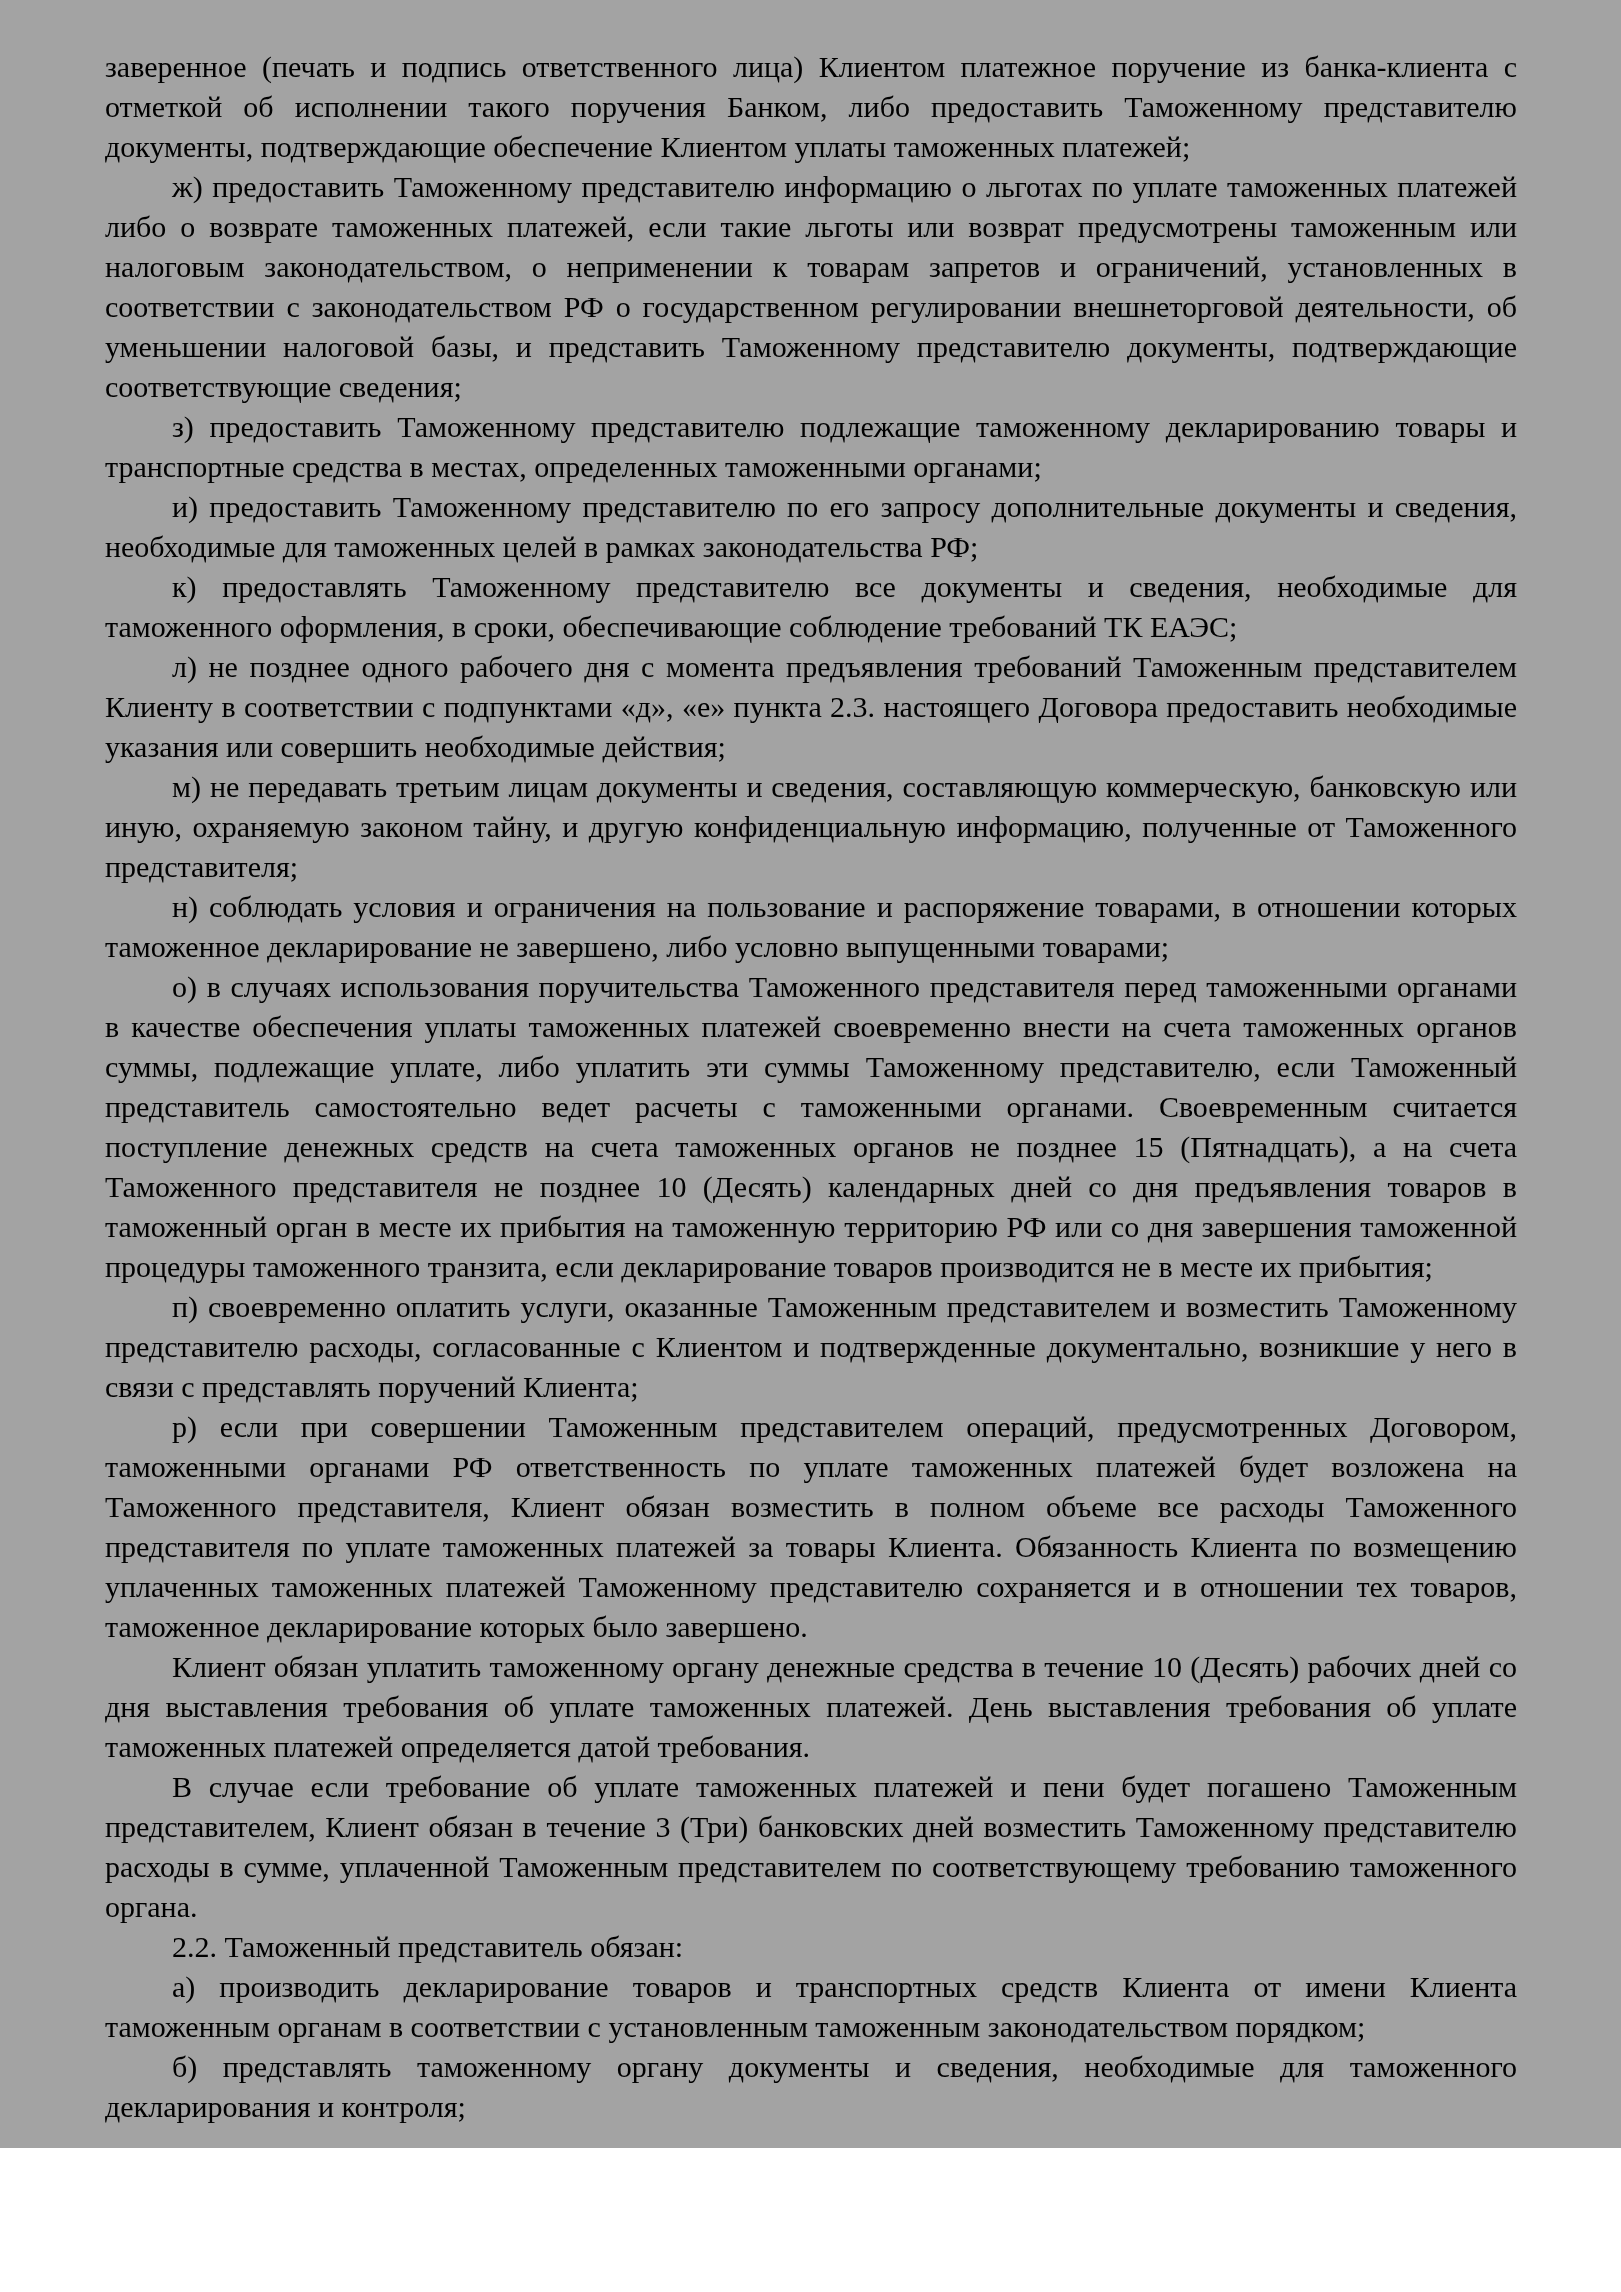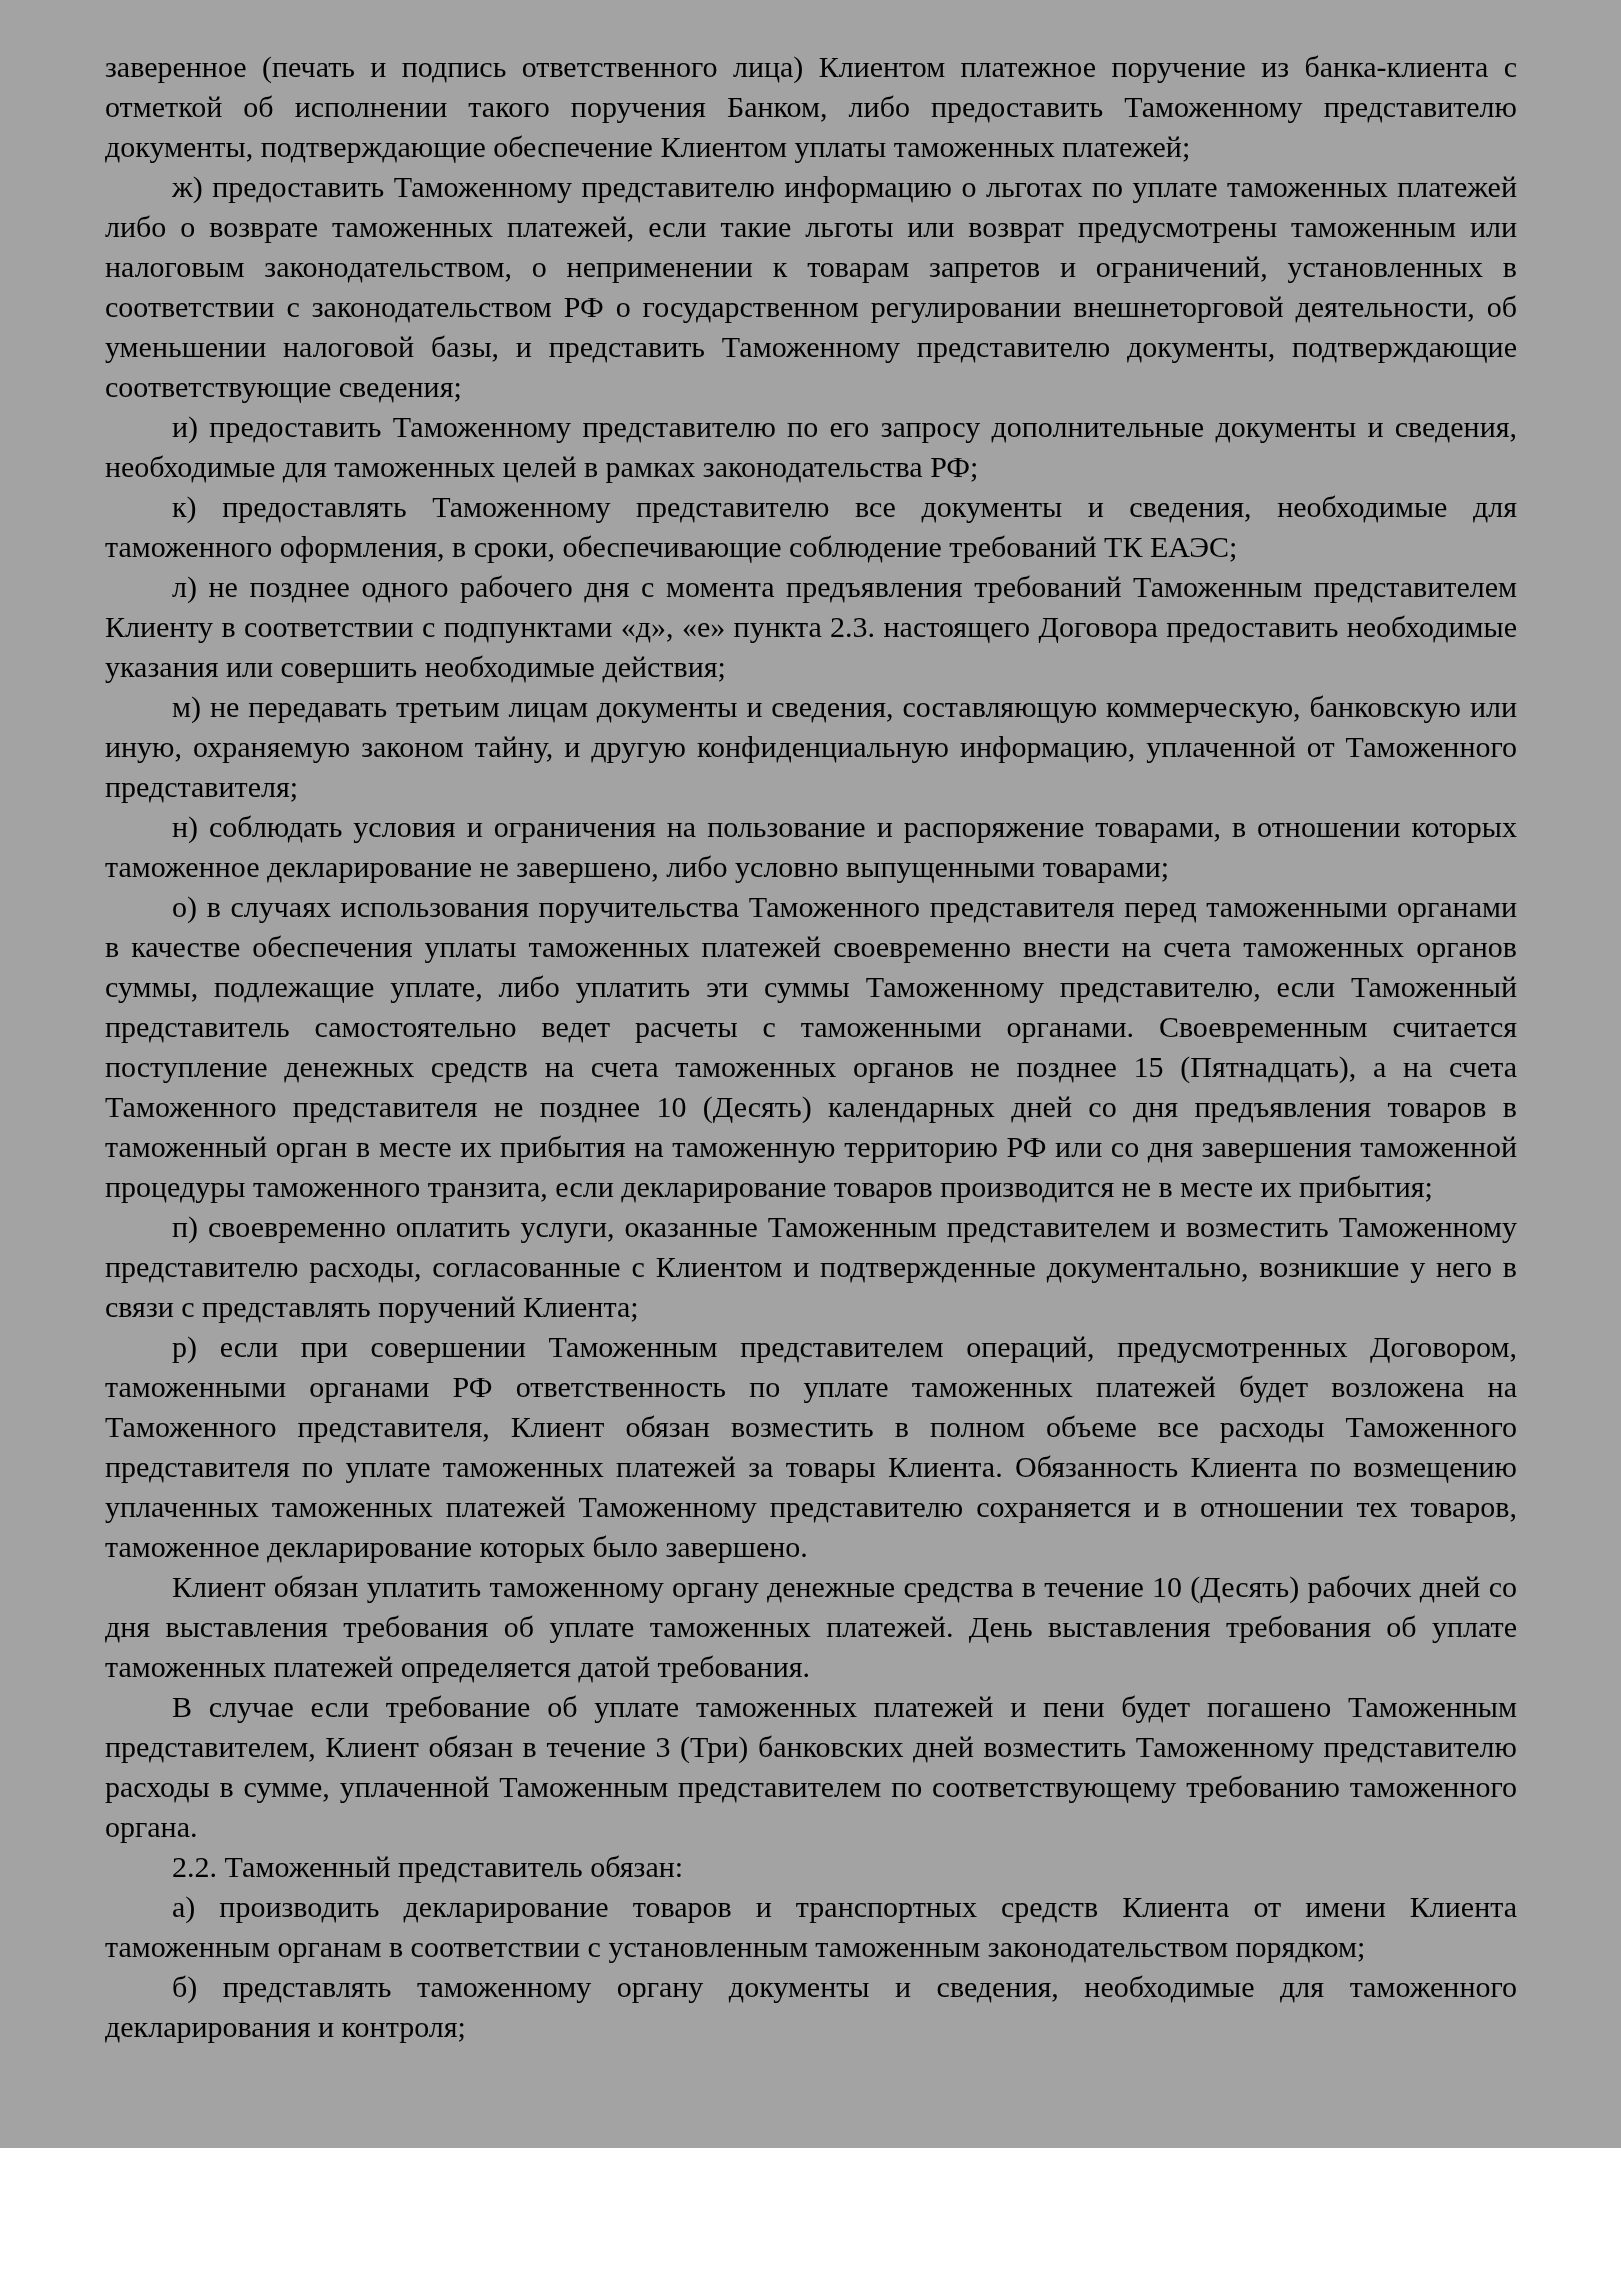--- a/index.html
+++ b/index.html
@@ -89,24 +89,25 @@
   }
 </style>
 </head>
 <body>
 
 <div class="page">
 
   <div class="content">
     <p class="para noindent">заверенное  (печать и подпись ответственного лица) Клиентом платежное поручение из банка-клиента с отметкой об исполнении такого поручения Банком, либо предоставить Таможенному представителю документы, подтверждающие обеспечение Клиентом уплаты таможенных платежей;</p>
     <p class="para">ж) предоставить Таможенному представителю информацию о льготах по уплате таможенных платежей либо о возврате таможенных платежей, если такие льготы или возврат предусмотрены таможенным или налоговым законодательством, о неприменении к товарам запретов и ограничений, установленных в соответствии с законодательством РФ о государственном регулировании внешнеторговой деятельности, об уменьшении налоговой базы, и представить Таможенному представителю документы, подтверждающие соответствующие сведения;</p>
+    <p class="para">з) предоставить Таможенному представителю подлежащие таможенному декларированию товары и транспортные средства в местах, определенных таможенными органами;</p>
     <p class="para">и) предоставить Таможенному представителю по его запросу дополнительные документы и сведения, необходимые для таможенных целей в рамках законодательства РФ;</p>
     <p class="para">к) предоставлять Таможенному представителю все документы и сведения, необходимые для таможенного оформления, в сроки, обеспечивающие соблюдение требований ТК ЕАЭС;</p>
     <p class="para">л) не позднее одного рабочего дня с момента предъявления требований Таможенным представителем Клиенту в соответствии с подпунктами «д», «е» пункта 2.3. настоящего Договора предоставить необходимые указания или совершить необходимые действия;</p>
-    <p class="para">м) не передавать третьим лицам документы и сведения, составляющую коммерческую, банковскую или иную, охраняемую законом тайну, и другую конфиденциальную информацию, уплаченной от Таможенного представителя;</p>
+    <p class="para">м) не передавать третьим лицам документы и сведения, составляющую коммерческую, банковскую или иную, охраняемую законом тайну, и другую конфиденциальную информацию, полученные от Таможенного представителя;</p>
     <p class="para">н) соблюдать условия и ограничения на пользование и распоряжение товарами, в отношении которых таможенное декларирование не завершено, либо условно выпущенными товарами;</p>
     <p class="para">о) в случаях использования поручительства Таможенного представителя перед таможенными органами в качестве обеспечения уплаты таможенных платежей своевременно внести на счета таможенных органов суммы, подлежащие уплате, либо уплатить эти суммы Таможенному представителю, если Таможенный представитель самостоятельно ведет расчеты с таможенными органами. Своевременным считается поступление денежных средств на счета таможенных органов не позднее 15 (Пятнадцать), а на счета Таможенного представителя не позднее 10 (Десять) календарных дней со дня предъявления товаров в таможенный орган в месте их прибытия на таможенную территорию РФ или со дня завершения таможенной процедуры таможенного транзита, если декларирование товаров производится не в месте их прибытия;</p>
     <p class="para">п) своевременно оплатить услуги, оказанные Таможенным представителем и возместить Таможенному представителю расходы, согласованные с Клиентом и подтвержденные документально, возникшие у него в связи с представлять поручений Клиента;</p>
     <p class="para">р) если при совершении Таможенным представителем операций, предусмотренных Договором, таможенными органами РФ ответственность по уплате таможенных платежей будет возложена на Таможенного представителя, Клиент обязан возместить в полном объеме все расходы Таможенного представителя по уплате таможенных платежей за товары Клиента. Обязанность Клиента по возмещению уплаченных таможенных платежей Таможенному представителю сохраняется и в отношении тех товаров, таможенное декларирование которых было завершено.</p>
     <p class="para">Клиент обязан уплатить таможенному органу денежные средства в течение 10 (Десять) рабочих дней со дня выставления требования об уплате таможенных платежей. День выставления требования об уплате таможенных платежей определяется датой требования.</p>
     <p class="para">В случае если требование об уплате таможенных платежей и пени будет погашено Таможенным представителем, Клиент обязан в течение 3 (Три) банковских дней возместить Таможенному представителю расходы в сумме, уплаченной Таможенным представителем по соответствующему требованию таможенного органа.</p>
     <p class="para">2.2. Таможенный представитель обязан:</p>
     <p class="para">а) производить декларирование товаров и транспортных средств Клиента от имени Клиента таможенным органам в соответствии с установленным таможенным законодательством порядком;</p>
     <p class="para">б) представлять таможенному органу документы и сведения, необходимые для таможенного декларирования и контроля;</p>
   </div>

